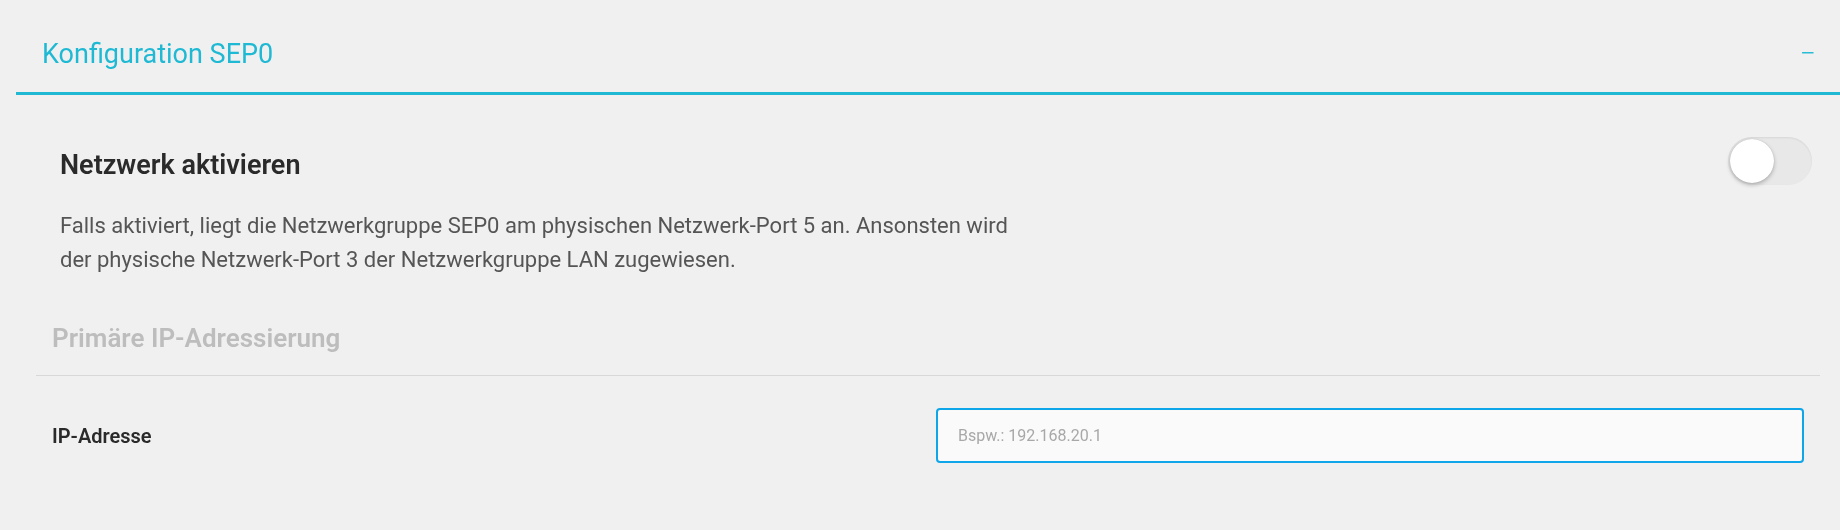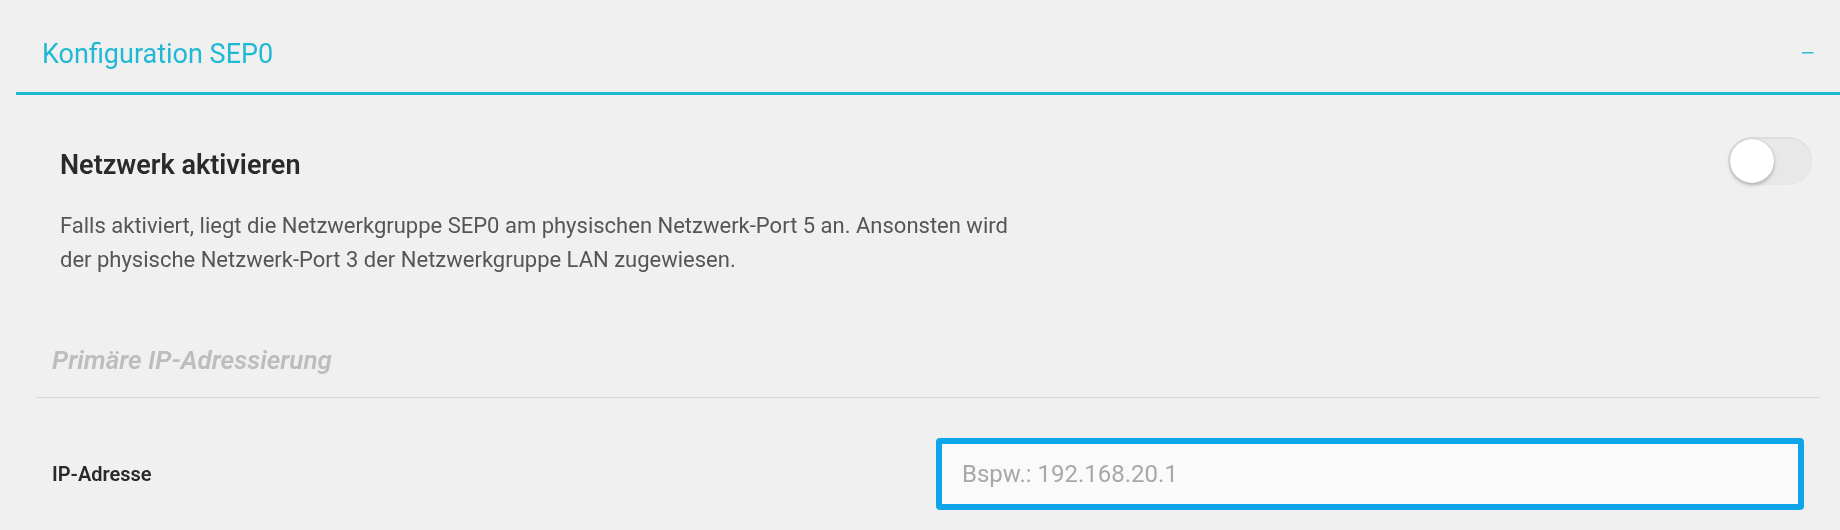--- a/index.html
+++ b/index.html
@@ -37,21 +37,20 @@
     cursor: pointer;
     padding: 0 4px;
   }
   .panel-body {
     padding: 30px 20px 0 20px;
   }
   .setting-row {
     display: flex;
     justify-content: space-between;
     align-items: flex-start;
-    margin-bottom: 22px;
   }
   .setting-text {
     flex: 1;
     max-width: 1100px;
   }
   .setting-label {
     color: #2a2a2a;
     font-size: 27px;
     font-weight: 600;
     margin-bottom: 12px;
@@ -80,22 +79,21 @@
     width: 44px;
     height: 44px;
     background-color: #ffffff;
     border-radius: 50%;
     box-shadow: 0 2px 4px rgba(0,0,0,0.25), 0 0 1px rgba(0,0,0,0.2);
   }
   .section-header {
     padding-top: 14px;
     padding-bottom: 14px;
     border-bottom: 1px solid #d8d8d8;
-    margin-bottom: 24px;
-    font-style: italic;
+    margin-bottom: 16px;
   }
   .section-title {
     color: #bdbdbd;
     font-size: 26px;
     font-weight: 600;
   }
   .form-row {
     display: flex;
     align-items: center;
     margin-bottom: 20px;
@@ -105,25 +103,25 @@
     color: #2a2a2a;
     font-size: 20px;
     font-weight: 600;
   }
   .form-input-wrap {
     width: 50%;
   }
   .form-input {
     width: 100%;
     padding: 16px 20px;
-    font-size: 24px;
+    font-size: 16px;
     font-family: inherit;
     color: #333;
     background-color: #fafafa;
-    border: 6px solid #0ea5e9;
+    border: 2px solid #0ea5e9;
     border-radius: 4px;
     outline: none;
   }
   .form-input::placeholder {
     color: #a8a8a8;
   }
 </style>
 </head>
 <body>
 

